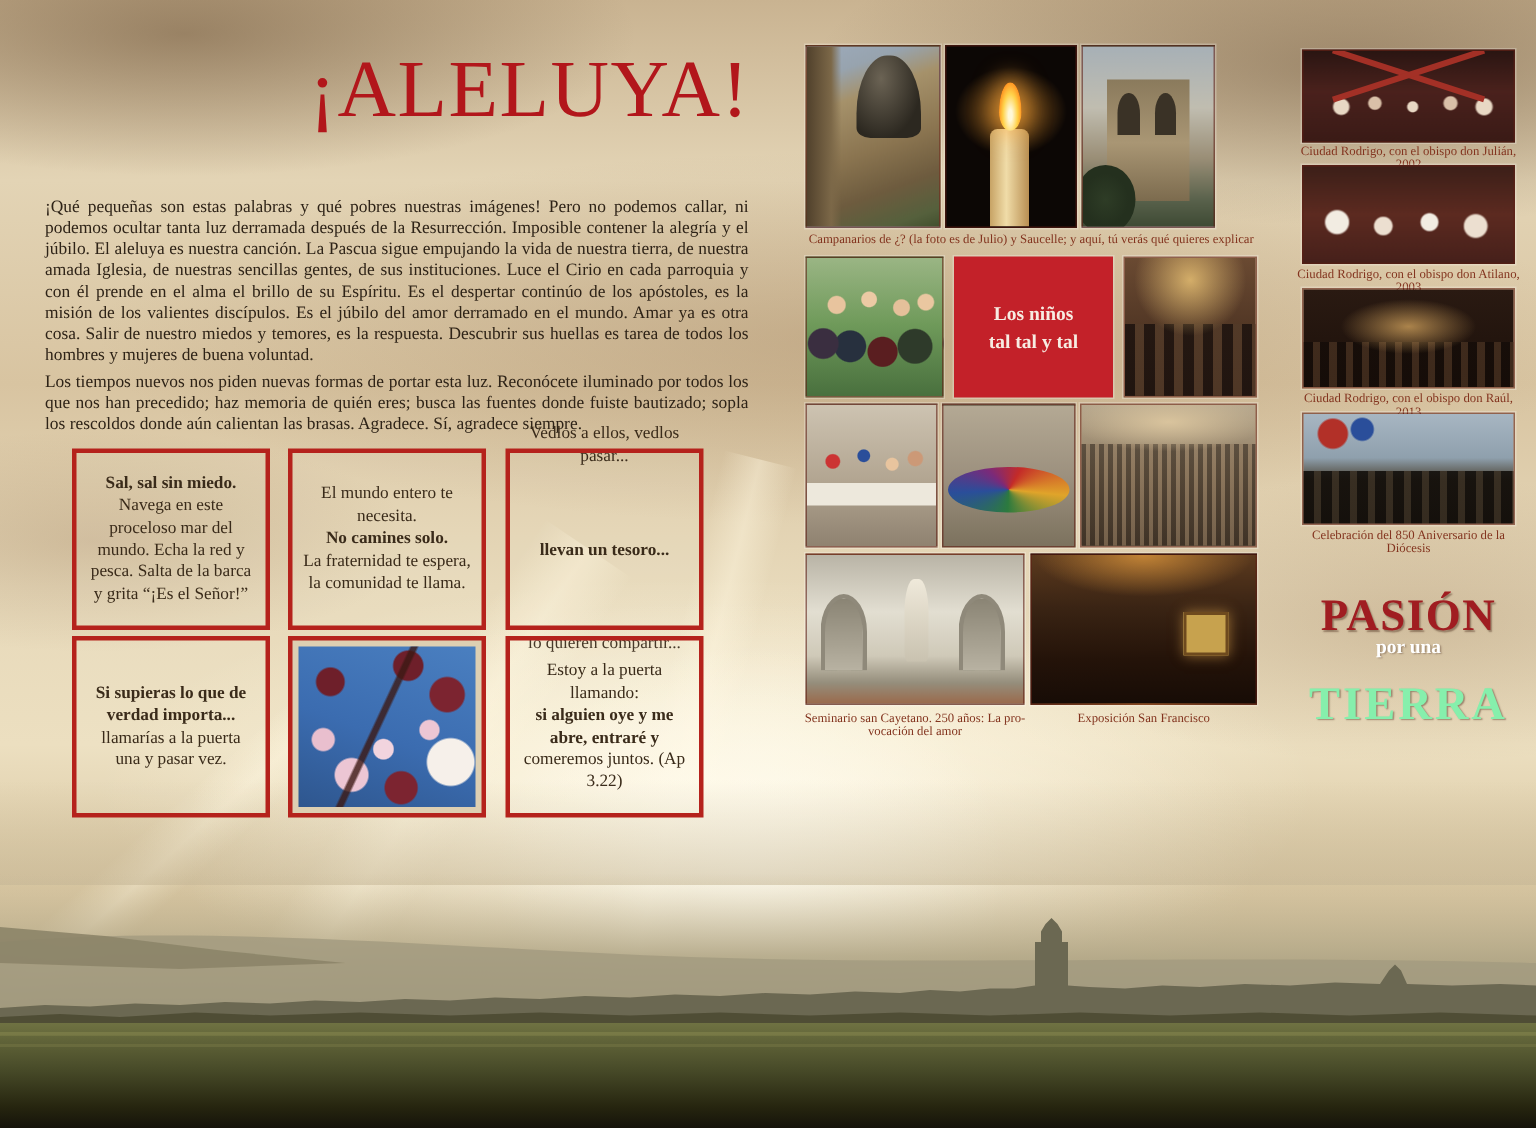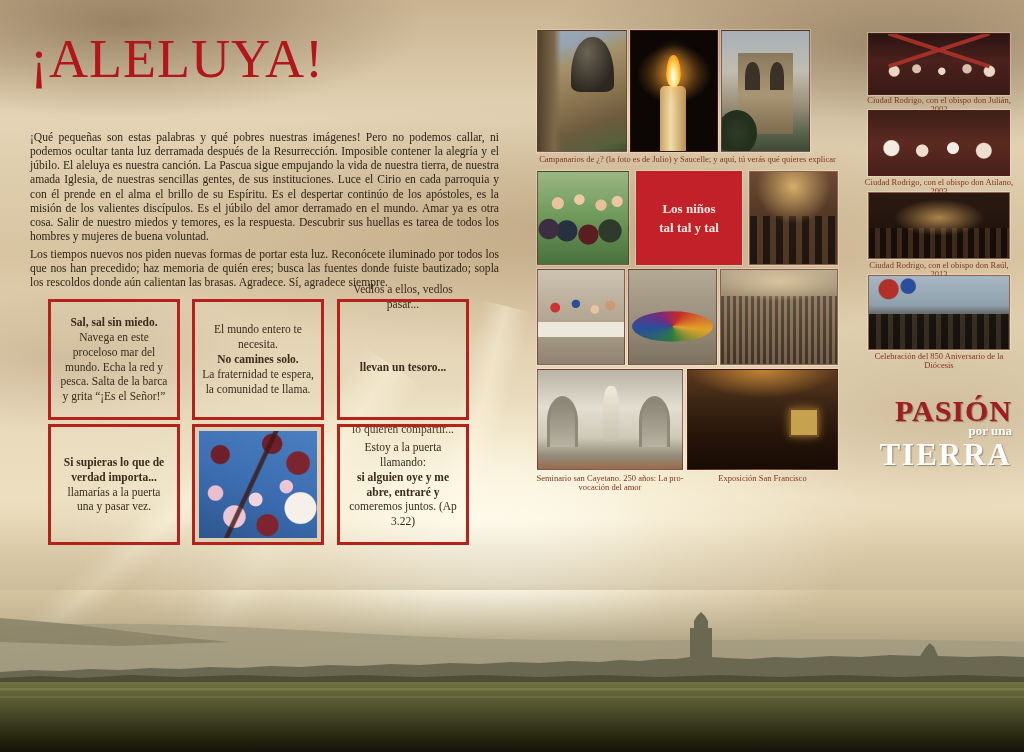--- a/index.html
+++ b/index.html
@@ -23,21 +23,21 @@
   .ray{position:absolute;pointer-events:none;
     background:linear-gradient(90deg,rgba(255,247,224,0),rgba(255,247,224,.45),rgba(255,247,224,0));}
   #ray1{left:240px;top:330px;width:70px;height:420px;transform:rotate(34deg);}
   #ray2{left:430px;top:300px;width:50px;height:430px;transform:rotate(14deg);}
   #ray3{left:90px;top:380px;width:46px;height:380px;transform:rotate(48deg);}
   
   #haze-band{position:absolute;left:0;top:520px;width:1024px;height:70px;
     background:linear-gradient(180deg,rgba(197,182,150,0),rgba(197,182,150,.55));}
   #landscape{position:absolute;left:0;bottom:0;width:1024px;height:170px;display:block;}
   
-  .t1{position:absolute;left:30px;top:32px;width:470px;text-align:left;
+  .t1{position:absolute;left:30px;top:32px;width:470px;text-align:right;
       font-size:54px;line-height:1;color:#b2161b;letter-spacing:1px;}
   .t2{position:absolute;left:10px;top:84px;width:470px;text-align:center;
       font-size:47px;line-height:1;color:#b2161b;}
   .para{position:absolute;left:30px;width:469px;font-size:11.6px;line-height:1.22;
       text-align:justify;color:#2e2317;}
   #p1{top:131px;} #p2{top:248px;}
   
   .qbox{position:absolute;width:132px;height:121px;border:3px solid #b5221c;
       box-sizing:border-box;display:flex;flex-direction:column;justify-content:center;
       text-align:center;font-size:11.5px;line-height:1.3;color:#3a2b1a;padding:4px 7px;
@@ -183,26 +183,26 @@
   #r4{top:275px;height:75px;
     background:
       radial-gradient(circle at 14% 18%,#b23028 0 7%,transparent 8%),
       radial-gradient(circle at 28% 14%,#2a4e9a 0 6%,transparent 7%),
       repeating-linear-gradient(90deg,rgba(18,14,10,.9) 0 7px,rgba(54,44,32,.9) 7px 12px),
       linear-gradient(180deg,#a7b6c2 0%,#8fa0ad 40%,#4c4436 60%,#2c241c 100%);
     background-size:100% 100%,100% 100%,100% 48%,100% 100%;
     background-position:0 0,0 0,0 100%,0 0;background-repeat:no-repeat;}
   #rc1{top:96px;} #rc2{top:178px;} #rc3{top:261px;} #rc4{top:352px;}
   
-  #logo{position:absolute;left:866px;top:396px;width:146px;text-align:right;line-height:1;}
+  #logo{position:absolute;left:866px;top:396px;width:146px;text-align:center;line-height:1;}
   #logo .l1{font-size:30px;font-weight:bold;color:#a01d21;letter-spacing:1px;
      text-shadow:1px 1px 1px rgba(70,40,25,.45);}
   #logo .l2{font-size:13px;font-weight:bold;color:#ffffff;margin-top:-2px;
      text-shadow:1px 1px 1px rgba(70,40,25,.35);}
-  #logo .l3{font-size:31px;font-weight:bold;color:#ffffff;letter-spacing:2px;margin-top:2px;
+  #logo .l3{font-size:31px;font-weight:bold;color:#86efac;letter-spacing:2px;margin-top:16px;
      text-shadow:1px 1px 1px rgba(70,40,25,.45);}
 </style>
 </head>
 <body>
 
 <div id="page">
   <div id="sky"></div>
   <div class="ray" id="ray1"></div>
   <div class="ray" id="ray2"></div>
   <div class="ray" id="ray3"></div>

